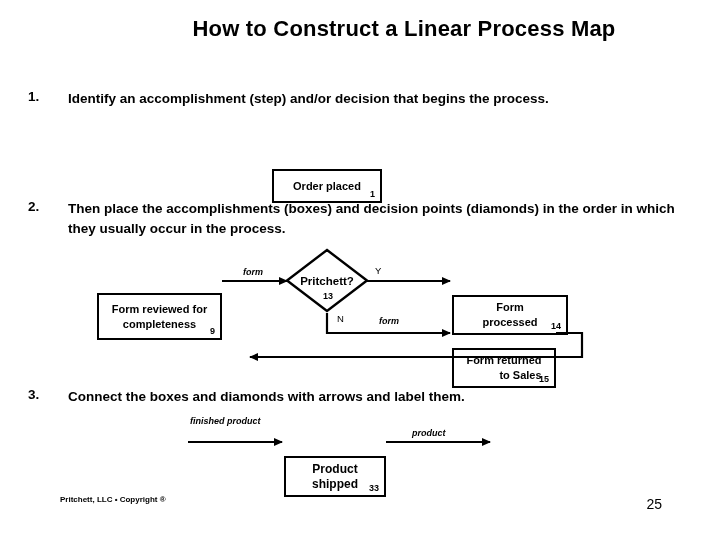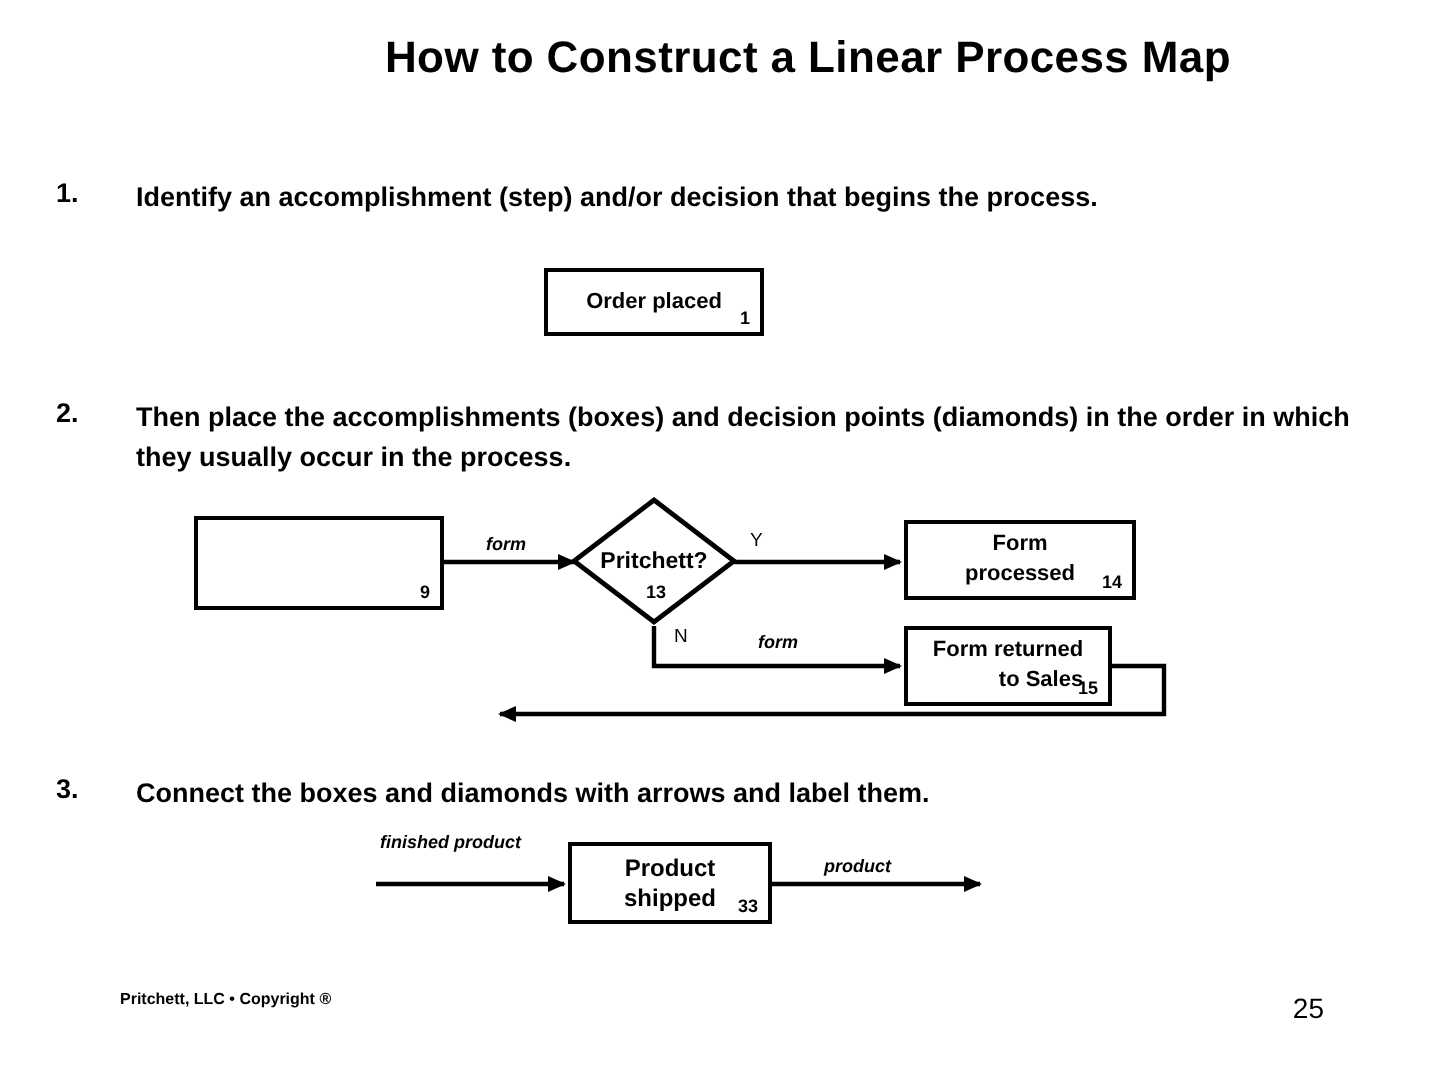--- a/index.html
+++ b/index.html
@@ -53,20 +53,21 @@
     position: absolute;
     border: 2px solid #000;
     background: #fff;
     box-sizing: border-box;
     display: flex;
     align-items: center;
     justify-content: center;
     text-align: center;
     font-weight: bold;
     line-height: 15px;
+    margin-top: 35px;
   }
   .box .label { display: block; }
   .idx {
     position: absolute;
     right: 5px;
     bottom: 2px;
     font-size: 9px;
     font-weight: bold;
     line-height: 10px;
   }
@@ -142,20 +143,24 @@
 
   <div class="box" style="left:272px; top:134px; width:110px; height:34px; font-size:11px;">
     <span class="label">Order placed</span>
     <span class="idx">1</span>
   </div>
 
   <div class="step-num" style="left:28px; top:199px;">2.</div>
   <div class="step-text" style="left:68px; top:199px; width:610px;">Then place the accomplishments (boxes) and decision points (diamonds) in the order in which they usually occur in the process.</div>
 
   <div class="box" style="left:97px; top:258px; width:125px; height:47px; font-size:11px;">
+    <div>
+      <span class="label">Form reviewed for</span>
+      <span class="label">completeness</span>
+    </div>
     <span class="idx">9</span>
   </div>
 
   <div class="diamond-wrap" style="left:285px; top:248px; width:84px; height:65px;">
     <svg width="84" height="65" viewBox="0 0 84 65">
       <polygon points="42,2 82,32.5 42,63 2,32.5" fill="#ffffff" stroke="#000000" stroke-width="2.4"></polygon>
     </svg>
     <div class="diamond-text">Pritchett?</div>
     <div class="diamond-idx" style="left:38px; top:43px;">13</div>
   </div>

